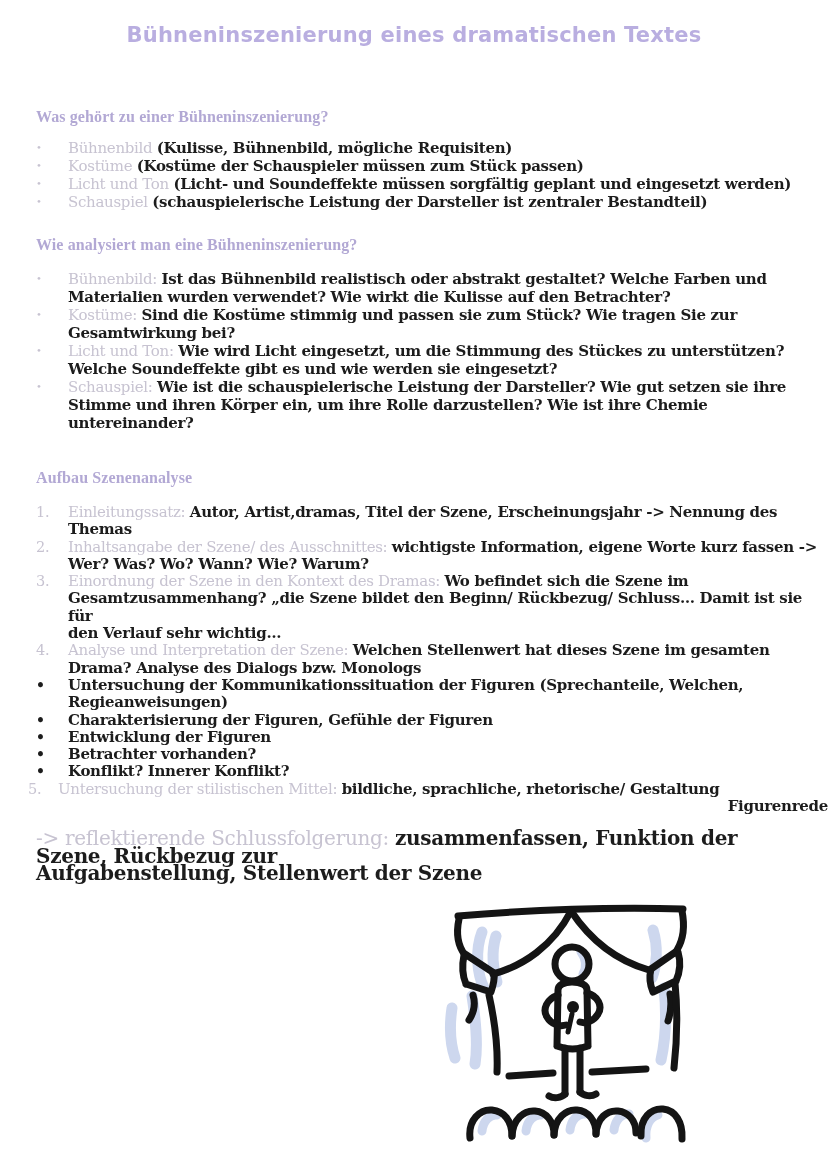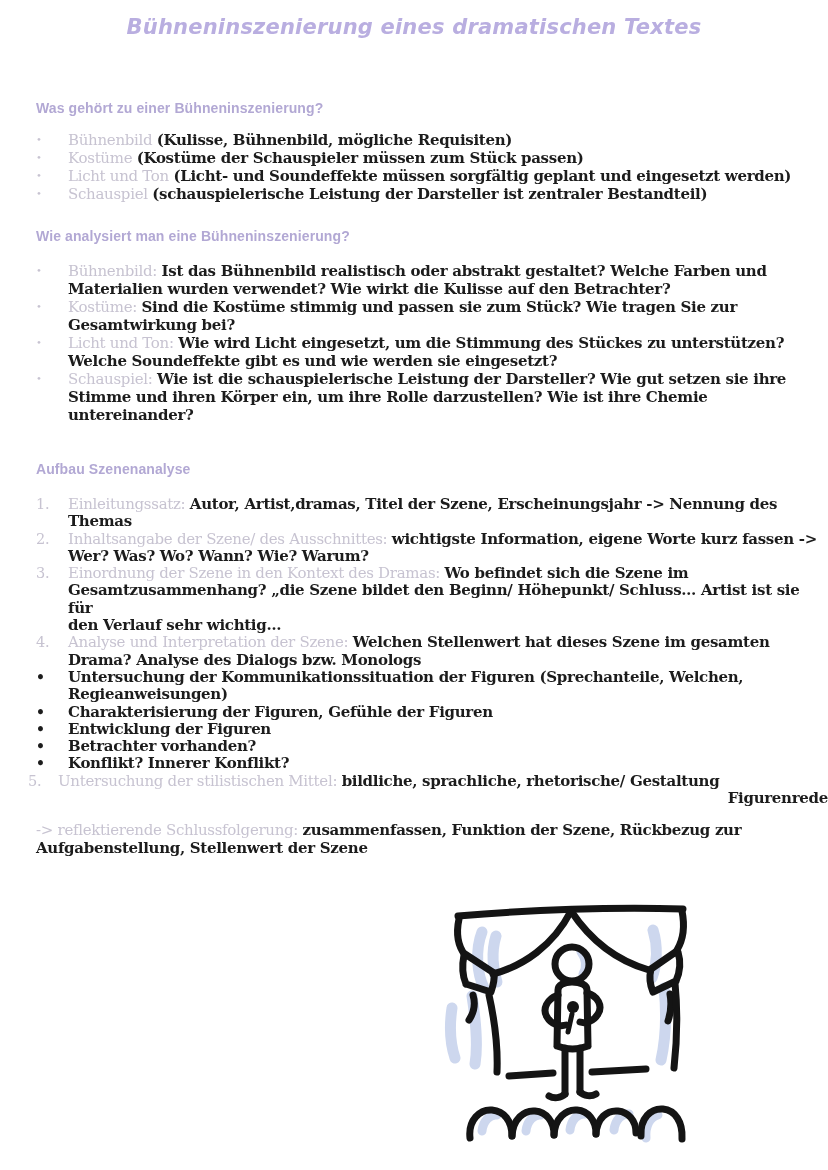--- a/index.html
+++ b/index.html
@@ -6,35 +6,34 @@
   body {
     width:828px; height:1170px;
     background:#ffffff;
     position:relative;
     overflow:hidden;
     font-family:"DejaVu Serif", serif;
   }
   .page { position:absolute; inset:0; }
 
   .title {
-    margin:12px 0 0 0;
+    margin:20px 0 0 0;
     text-align:center;
     font-family:"DejaVu Sans", sans-serif;
     font-weight:bold;
     font-size:21px;
     letter-spacing:0.2px;
     color:var(--title-lilac,#b9aee0);
     line-height:30px;
-    font-style:italic;
   }
   .heading {
     margin:0 0 0 36px;
-    font-family:Liberation Sans, sans-serif;
+    font-family:Liberation Serif, serif;
     font-weight:bold;
-    font-size:14px;
+    font-size:16px;
     line-height:19px;
     letter-spacing:0.1px;
     color:var(--accent-lilac,#b2a8d4);
   }
   .h1 { margin-top:57px; }
   .h2 { margin-top:24px; }
   .h3 { margin-top:36px; }
 
   .list { margin:13px 0 0 36px; width:792px; }
   .list2 { margin-top:16px; }
@@ -66,21 +65,21 @@
   .hang {
     margin:0 0 0 28px;
     font-size:15px; font-weight:bold;
     line-height:17.3px; letter-spacing:-0.3px;
     color:var(--text-black,#1c1c1c);
     text-align:right;
   }
   .concl {
     margin:15px 0 14px 36px;
     width:760px;
-    font-size:15px; font-weight:bold;
+    font-size:20px; font-weight:bold;
     line-height:17.5px; letter-spacing:-0.3px;
     color:var(--text-black,#1c1c1c);
   }
 
   .sketch {
     position:absolute;
     left:430px; top:888px;
     width:280px; height:266px;
   }
   .sketch path, .sketch circle { fill:none; }
@@ -149,21 +148,21 @@
       <span class="it"><span class="kw">Einleitungssatz: </span><span class="tx">Autor, Artist,dramas, Titel der Szene, Erscheinungsjahr -&gt; Nennung des Themas</span></span>
     </div>
     <div class="row">
       <span class="marker num">2.</span>
       <span class="it"><span class="kw">Inhaltsangabe der Szene/ des Ausschnittes: </span><span class="tx">wichtigste Information, eigene Worte kurz fassen -&gt;
 Wer? Was? Wo? Wann? Wie? Warum?</span></span>
     </div>
     <div class="row">
       <span class="marker num">3.</span>
       <span class="it"><span class="kw">Einordnung der Szene in den Kontext des Dramas: </span><span class="tx">Wo befindet sich die Szene im
-Gesamtzusammenhang? „die Szene bildet den Beginn/ Höhepunkt/ Schluss… Artist ist sie für
+Gesamtzusammenhang? „die Szene bildet den Beginn/ Rückbezug/ Schluss… Damit ist sie für
 den Verlauf sehr wichtig…</span></span>
     </div>
     <div class="row">
       <span class="marker num">4.</span>
       <span class="it"><span class="kw">Analyse und Interpretation der Szene: </span><span class="tx">Welchen Stellenwert hat dieses Szene im gesamten
 Drama? Analyse des Dialogs bzw. Monologs</span></span>
     </div>
     <div class="row">
       <span class="marker dot-black">•</span>
       <span class="it"><span class="tx">Untersuchung der Kommunikationssituation der Figuren (Sprechanteile, Welchen,

